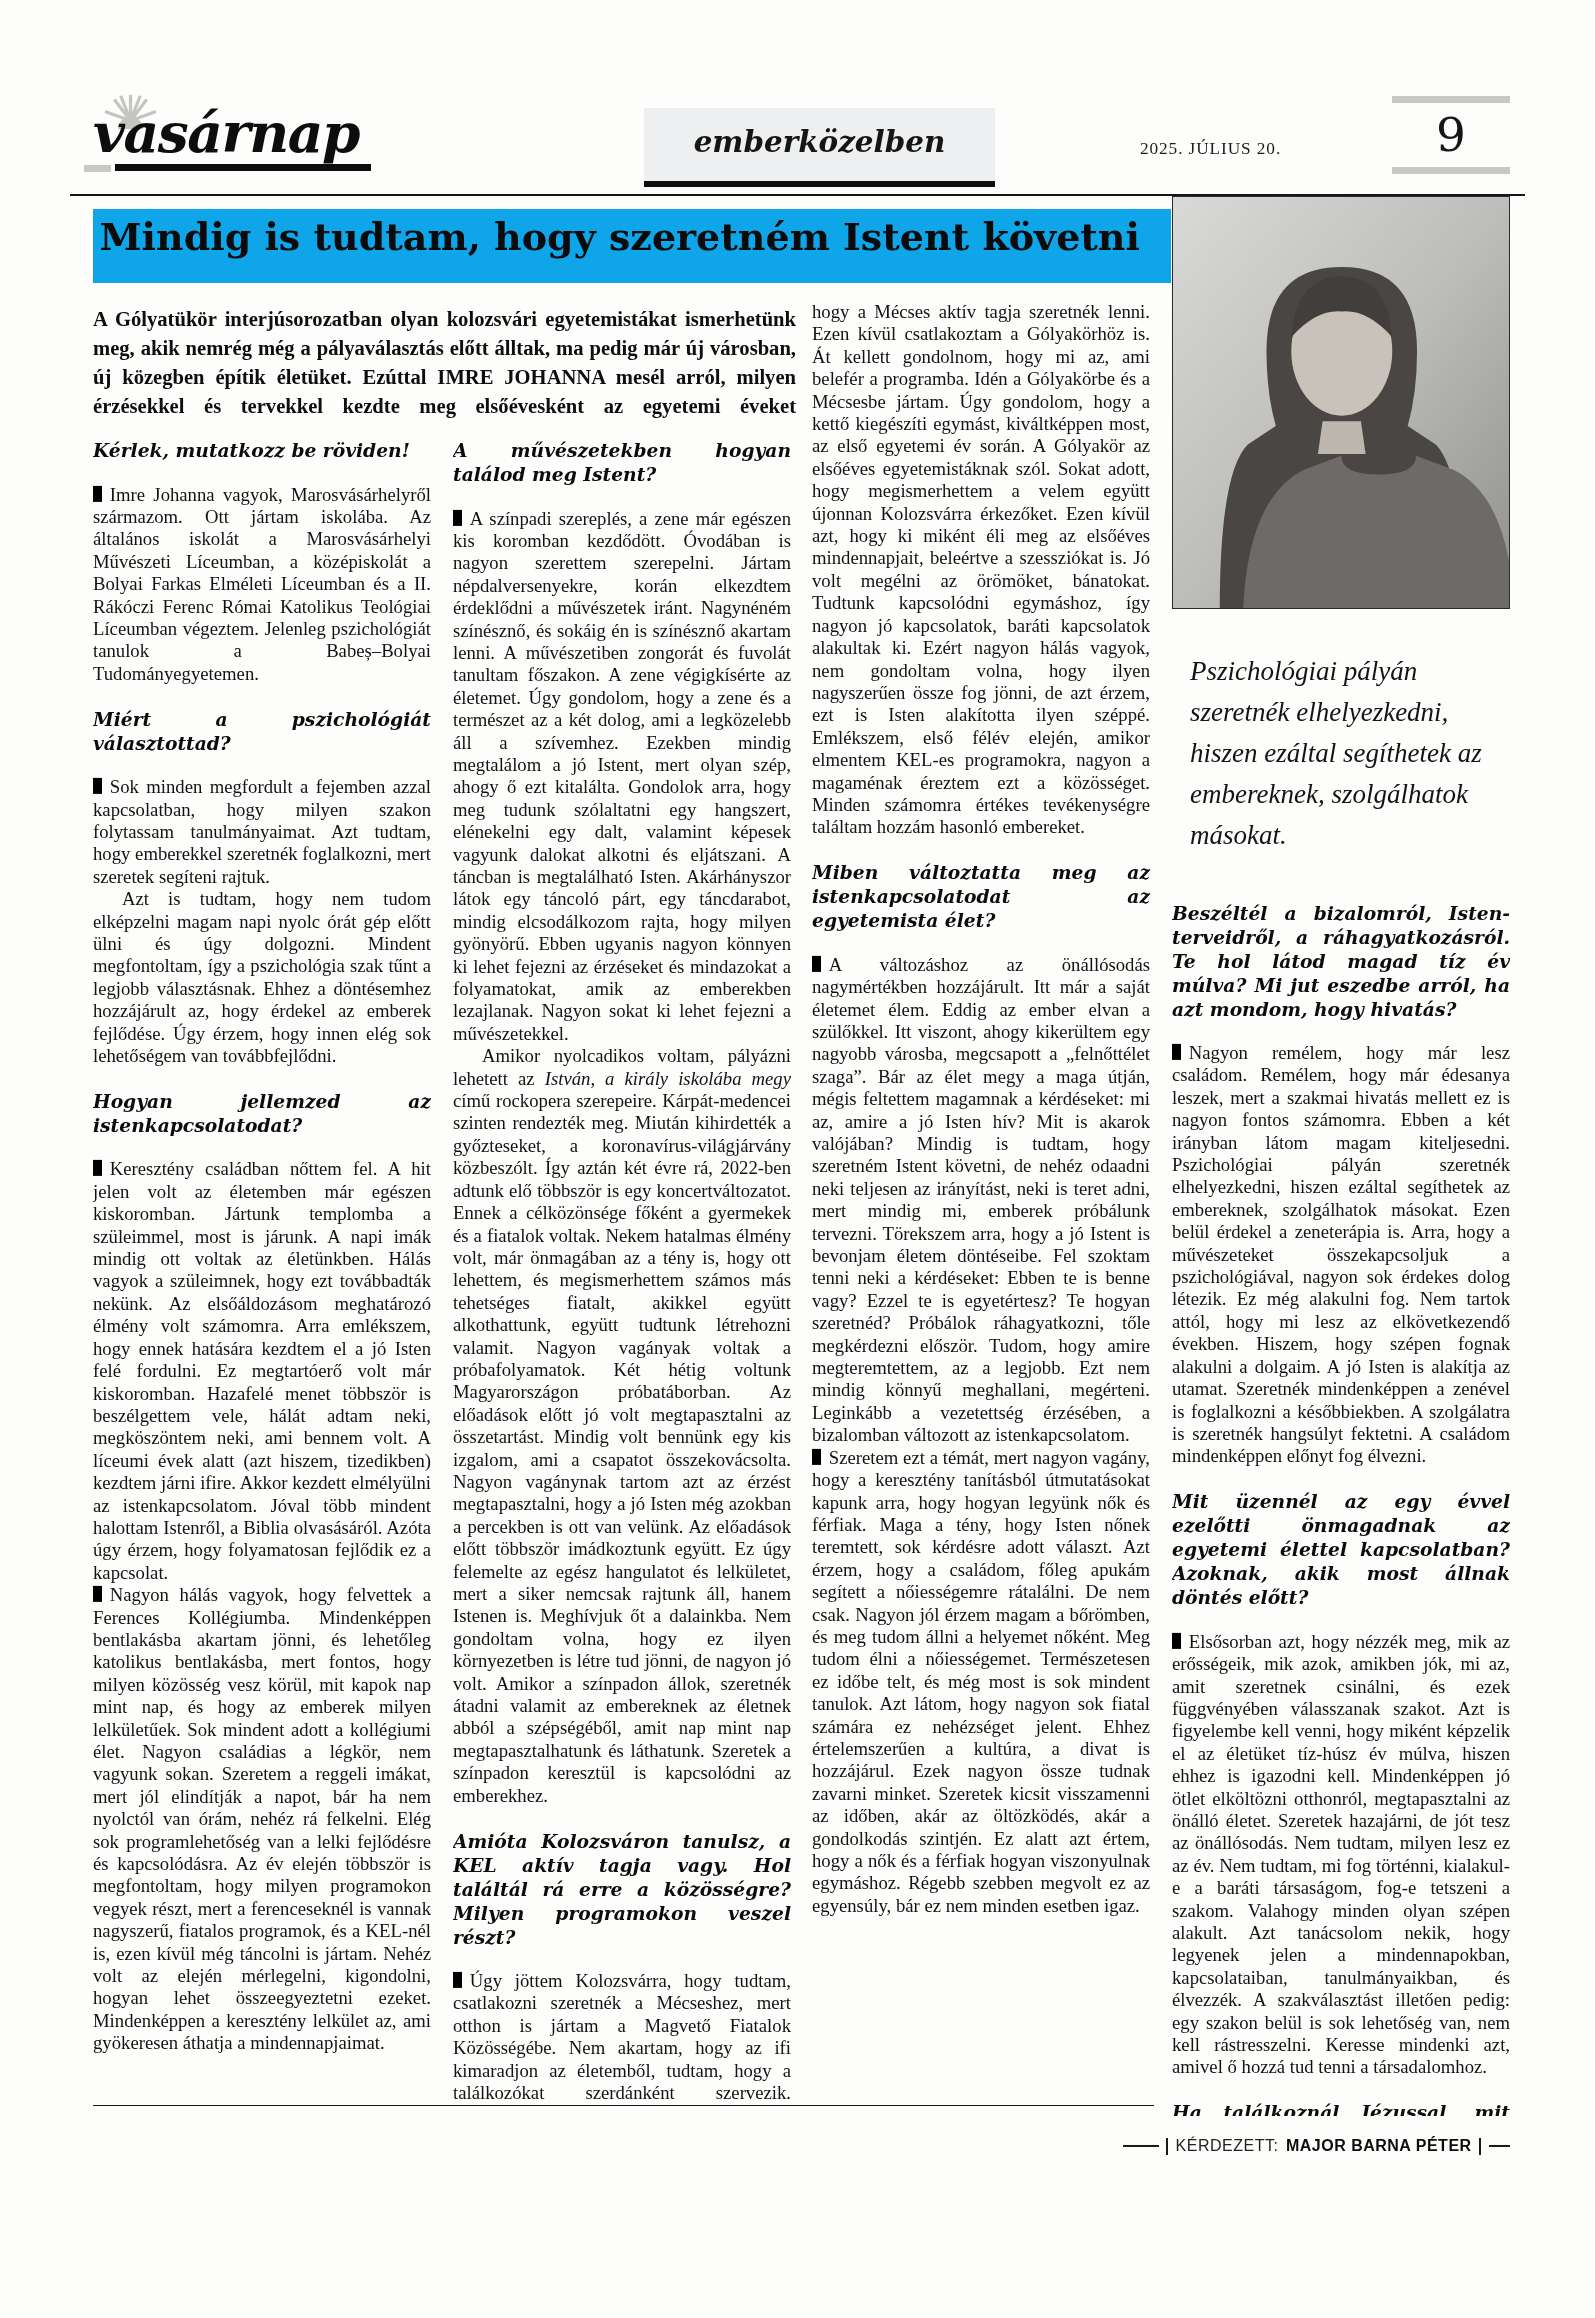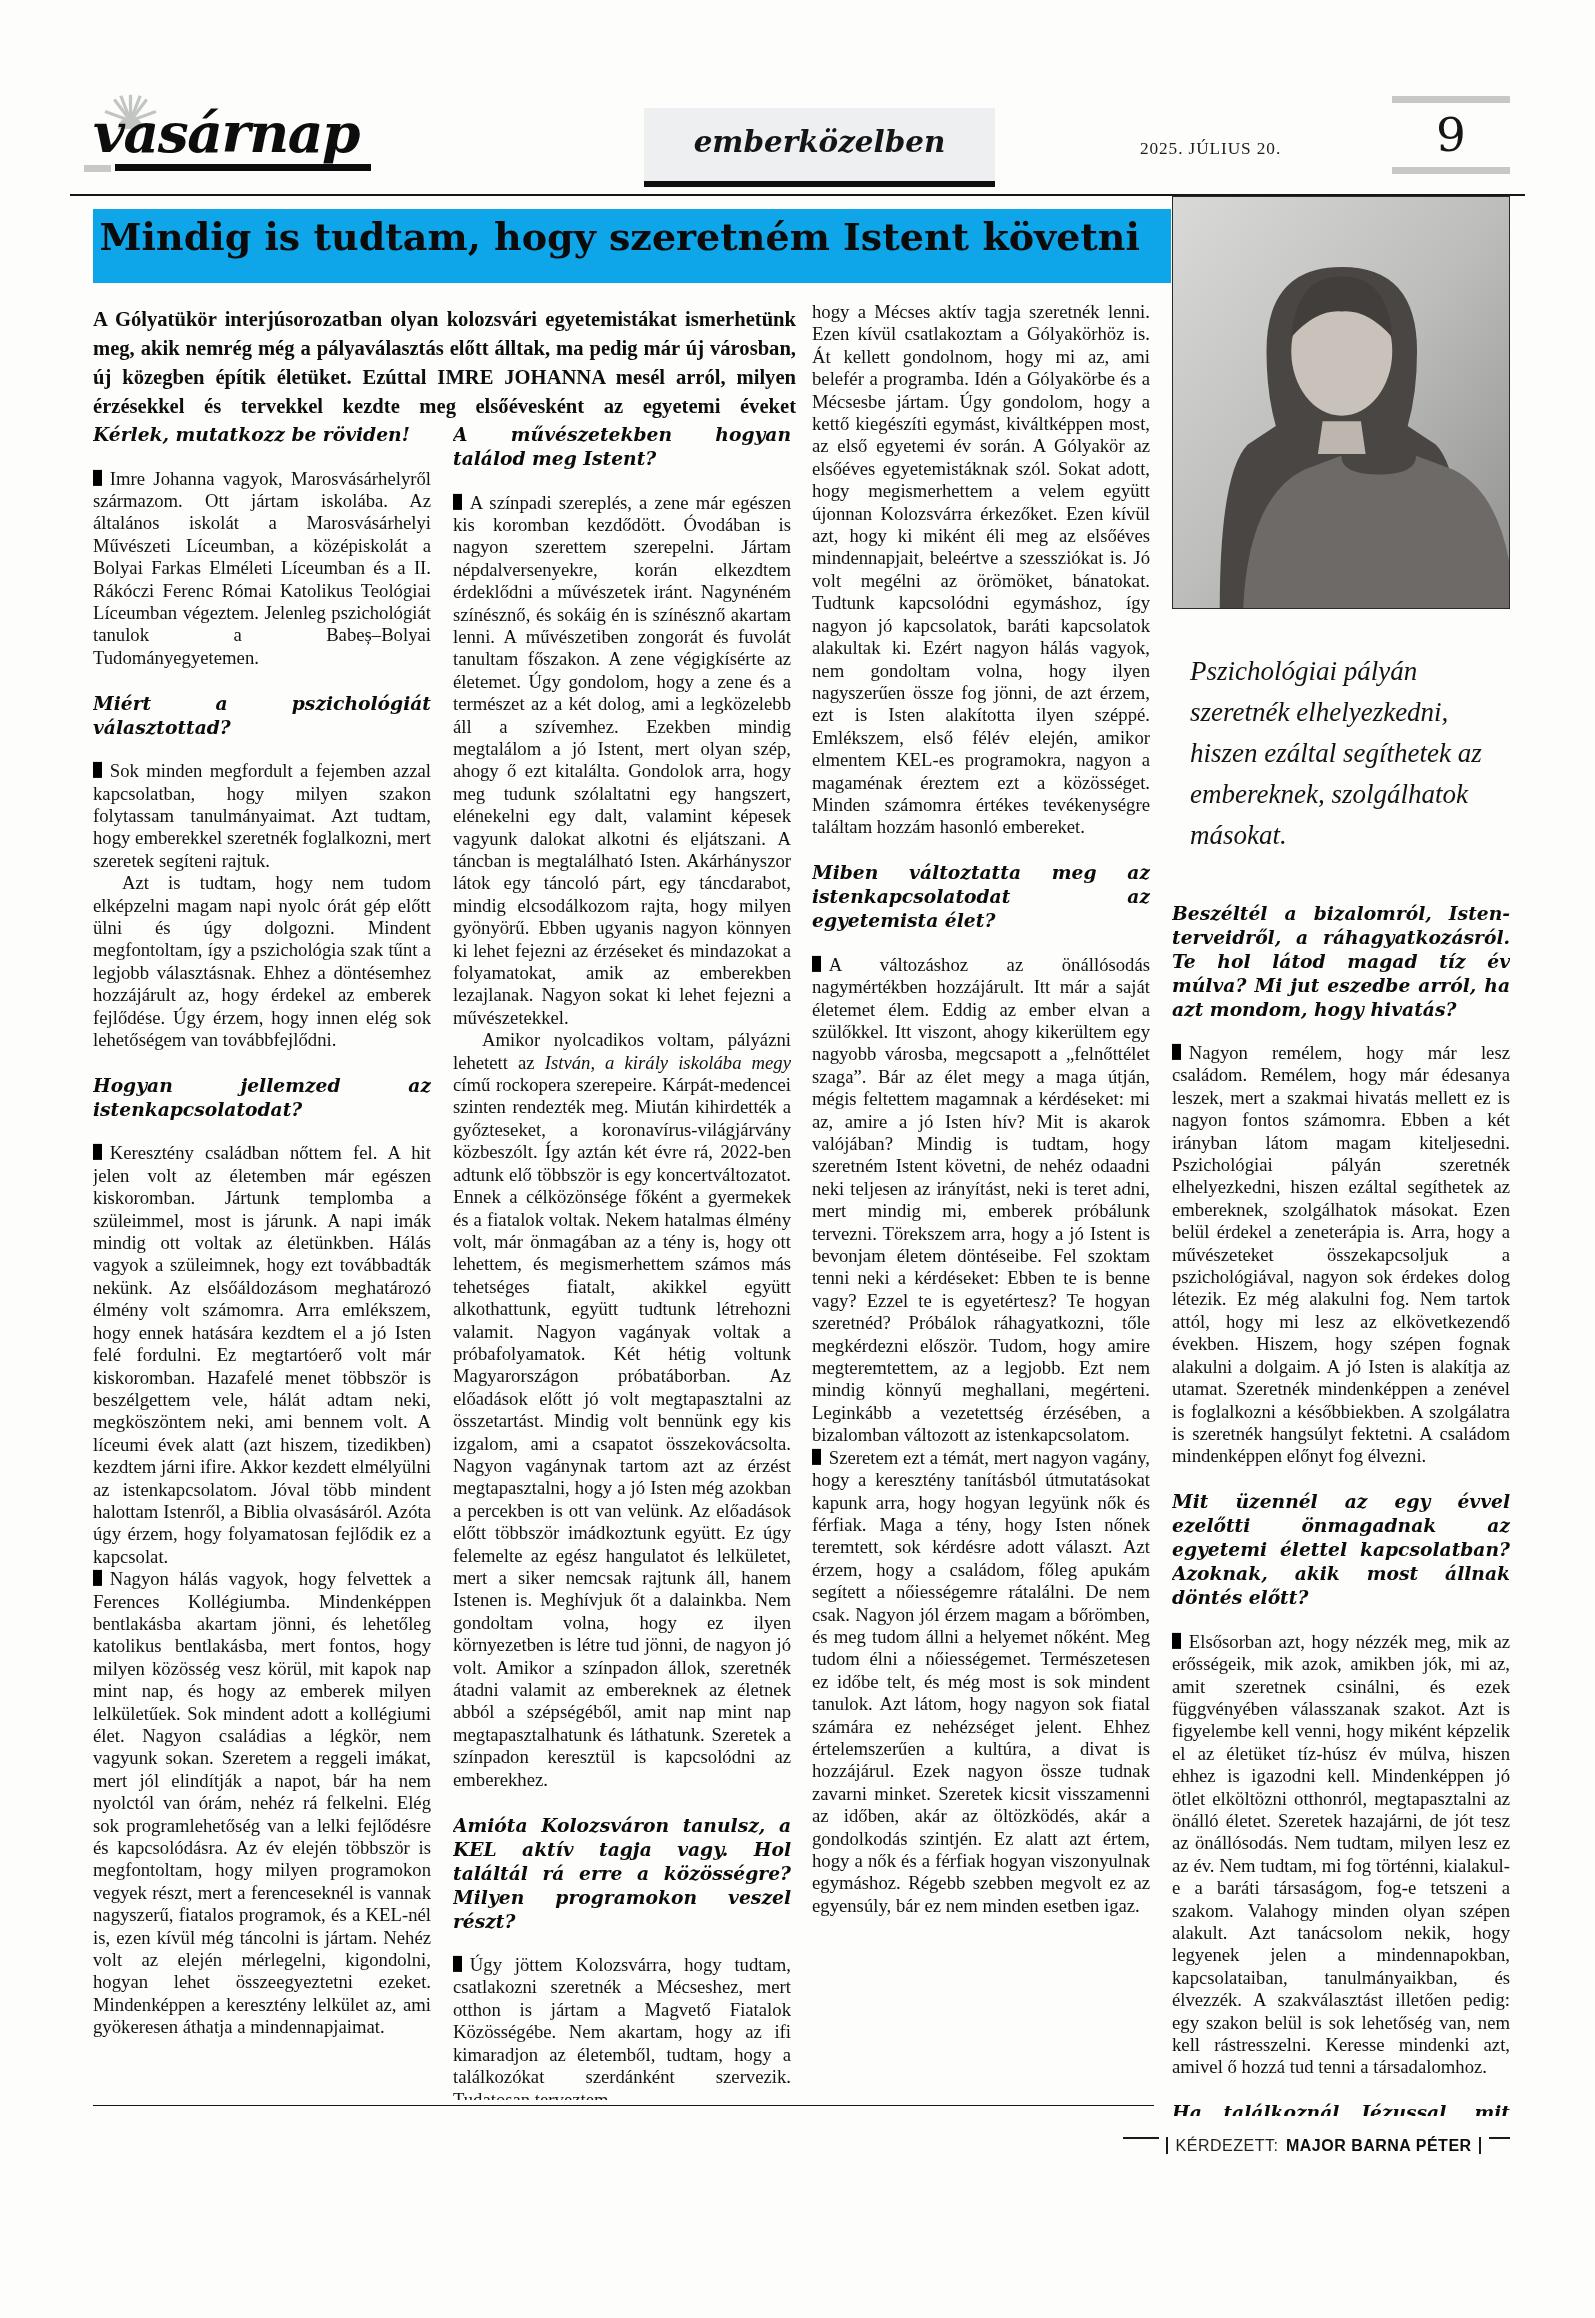--- a/index.html
+++ b/index.html
@@ -28,29 +28,29 @@
   
   .headline-band{background:#0ea5e9;width:1078px;height:74px;}
   .headline{font-family:"DejaVu Serif",serif;font-weight:bold;font-size:38px;line-height:56px;
             white-space:nowrap;color:#0b0b0b;padding-left:6.5px;}
   .lead{width:703px;height:118px;overflow:hidden;font-weight:bold;font-size:20.6px;line-height:29px;
         text-align:justify;color:#0e0e0e;}
   .col{overflow:hidden;}
   .col p{margin:0;font-size:18.7px;line-height:22.4px;text-align:justify;color:#121212;}
   .col p.q{font-family:"DejaVu Serif",serif;font-weight:bold;font-style:italic;
            font-size:18.7px;line-height:24px;margin:21.5px 0;color:#0c0c0c;}
-  .col p.q:first-child{margin-top:0;}
+  .col p.q:first-child{margin-top:16px;}
   .col p.ind{text-indent:29px;}
   .col p.pullquote{font-style:italic;font-size:27px;line-height:41px;text-align:left;
            padding-left:18px;margin:6.5px 0 45px 0;color:#141414;}
   .marker{display:inline-block;width:9.3px;height:16px;background:#000;margin-right:7.5px;
           transform:translateY(0.9px);}
 
   
-  .footer{display:flex;justify-content:flex-end;gap:7.5px;width:388px;
+  .footer{display:flex;align-items:center;justify-content:flex-end;gap:7.5px;width:388px;
           font-family:"Liberation Sans",sans-serif;font-size:16px;letter-spacing:0.5px;color:#222;}
   .footer .hline{background:#1a1a1a;height:1.9px;}
   .footer .vline{background:#1a1a1a;width:1.9px;height:17px;}
   .footer .name{font-weight:bold;color:#0c0c0c;}
 </style>
 </head>
 <body>
 
 <svg class="abs" style="left:100px;top:93px" width="61" height="37" viewBox="0 0 130 80">
   <g stroke="#c3c5c3" stroke-width="7" fill="none">

